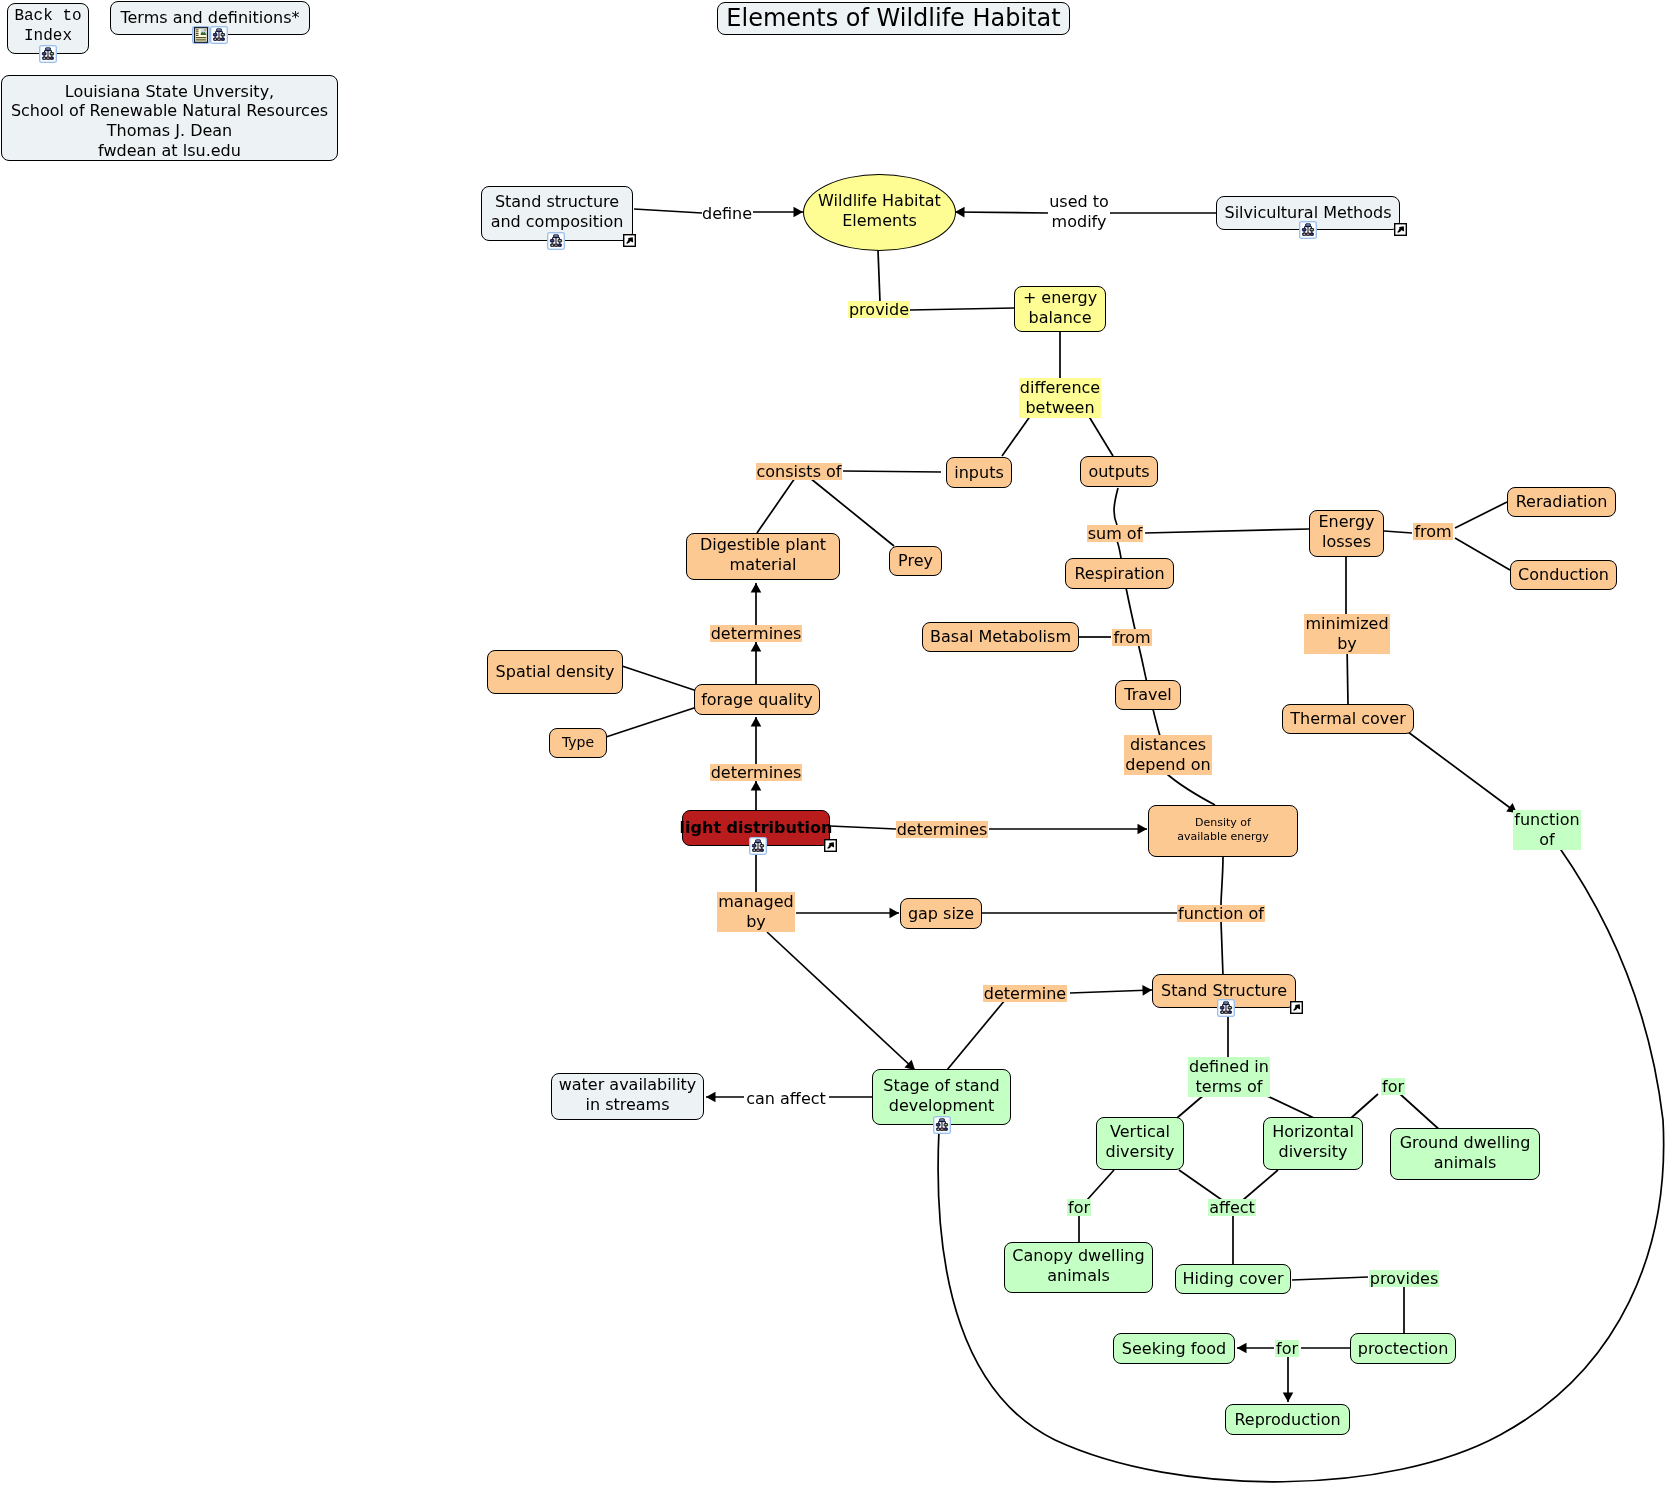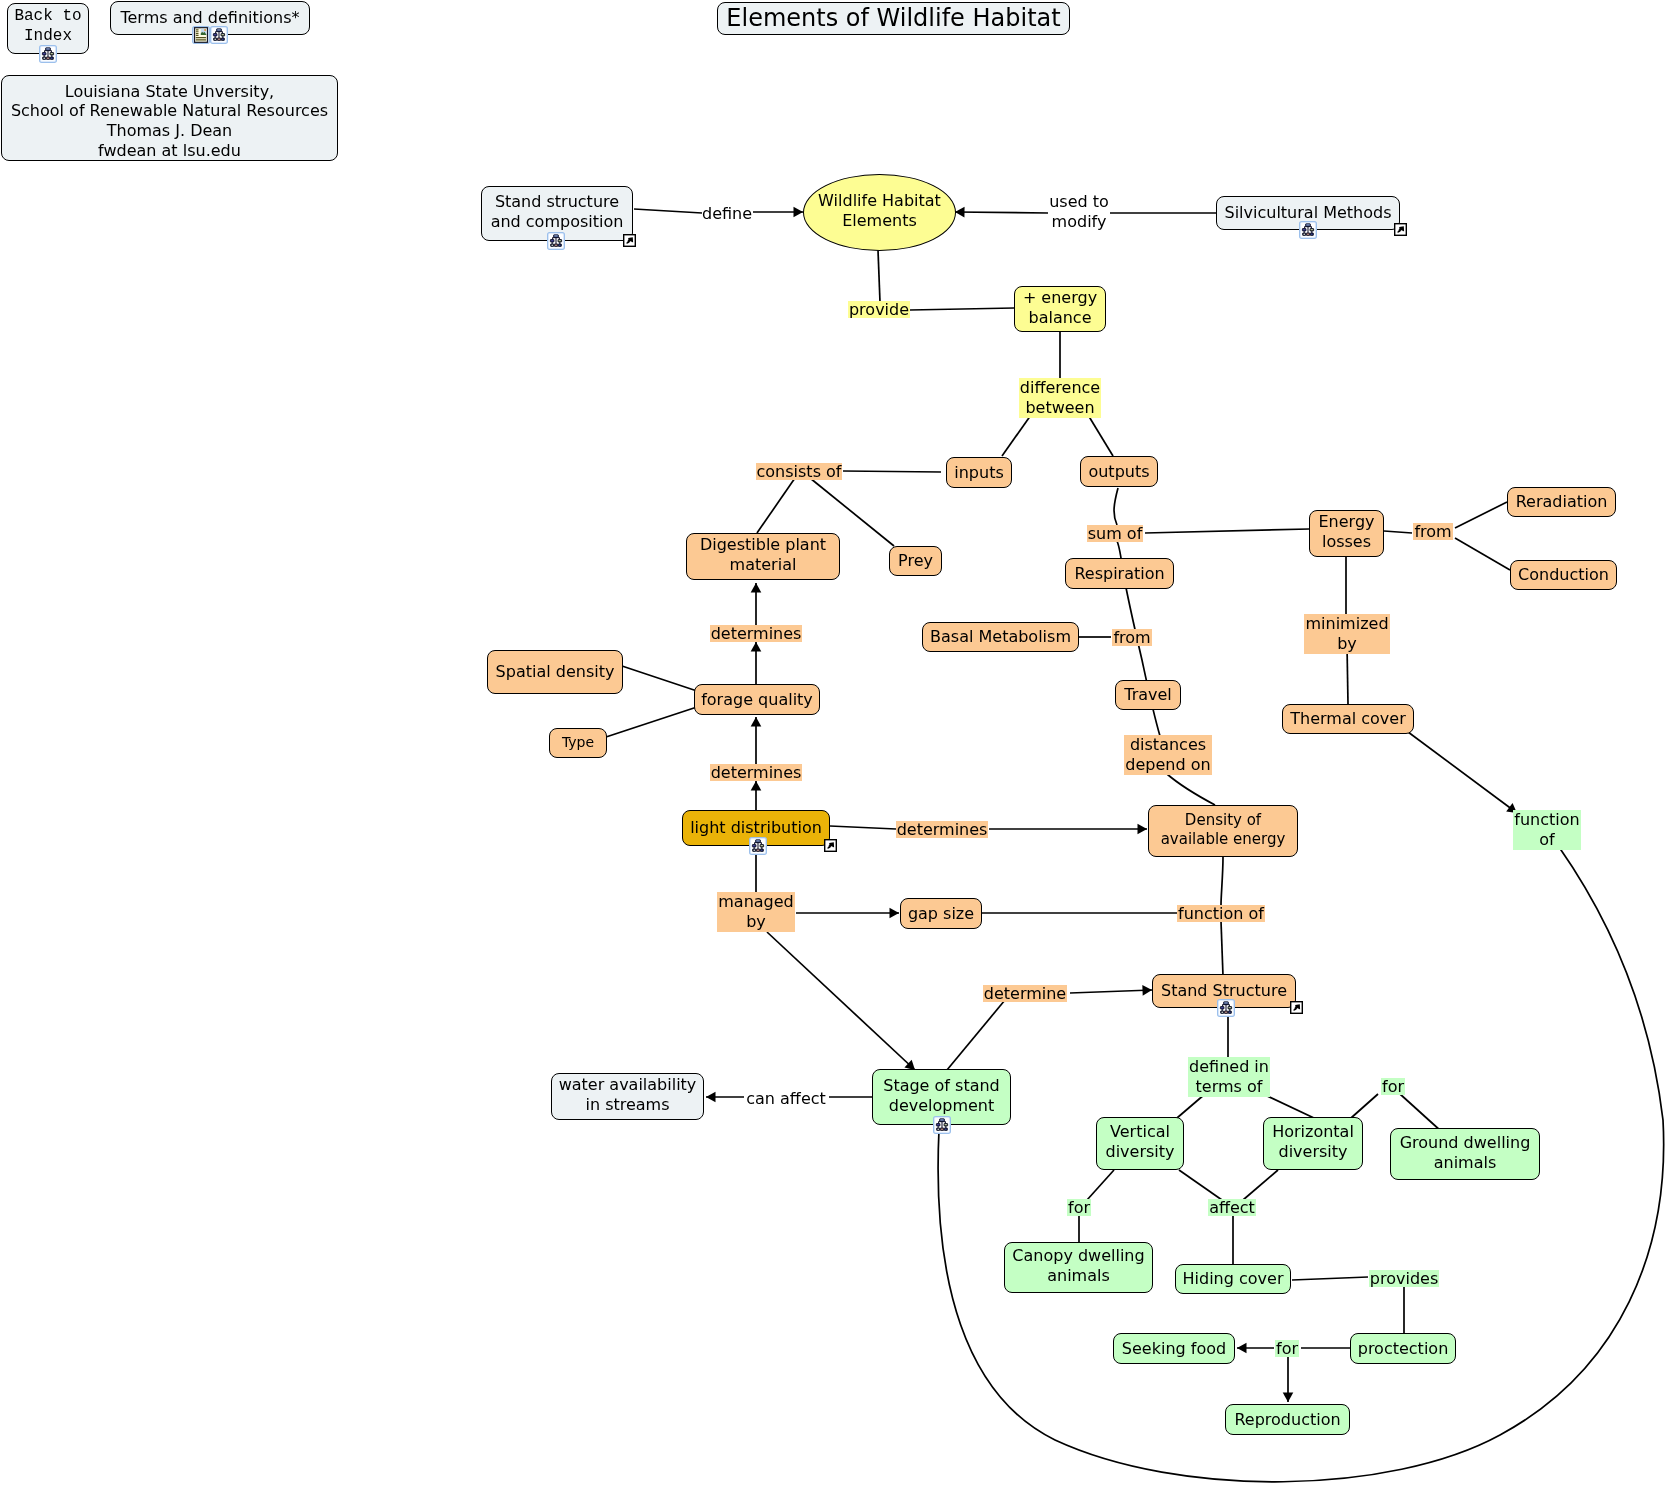--- a/index.html
+++ b/index.html
@@ -37,22 +37,22 @@
 .n-energy-losses{left:1309px;top:510px;width:75px;height:47px;font-size:16px;background:#fcc993;}
 .n-reradiation{left:1507px;top:487px;width:109px;height:30px;font-size:16px;background:#fcc993;}
 .n-conduction{left:1510px;top:560px;width:107px;height:30px;font-size:16px;background:#fcc993;}
 .n-respiration{left:1065px;top:558px;width:109px;height:31px;font-size:16px;background:#fcc993;}
 .n-basal-metabolism{left:922px;top:622px;width:157px;height:30px;font-size:16px;background:#fcc993;}
 .n-travel{left:1115px;top:680px;width:66px;height:30px;font-size:16px;background:#fcc993;}
 .n-thermal-cover{left:1282px;top:704px;width:132px;height:30px;font-size:16px;background:#fcc993;}
 .n-spatial-density{left:487px;top:650px;width:136px;height:44px;font-size:16px;background:#fcc993;}
 .n-forage-quality{left:694px;top:684px;width:126px;height:31px;font-size:16px;background:#fcc993;}
 .n-type{left:549px;top:728px;width:58px;height:30px;font-size:14px;background:#fcc993;}
-.n-light-distribution{left:682px;top:810px;width:148px;height:36px;font-size:16px;background:#eab308;}
-.n-density-available-energy{left:1148px;top:805px;width:150px;height:52px;font-size:15px;background:#fcc993;}
+.n-light-distribution{left:682px;top:810px;width:148px;height:36px;font-size:16px;background:#b91c1c;font-weight:bold;}
+.n-density-available-energy{left:1148px;top:805px;width:150px;height:52px;font-size:11px;background:#fcc993;}
 .n-gap-size{left:900px;top:898px;width:82px;height:31px;font-size:16px;background:#fcc993;}
 .n-stand-structure{left:1152px;top:974px;width:144px;height:34px;font-size:16px;background:#fcc993;}
 .n-stage-of-stand-development{left:872px;top:1069px;width:139px;height:56px;font-size:16px;background:#c4ffc4;}
 .n-water-availability-in-streams{left:551px;top:1073px;width:153px;height:47px;font-size:16px;background:#edf2f4;}
 .n-vertical-diversity{left:1096px;top:1117px;width:88px;height:53px;font-size:16px;background:#c4ffc4;}
 .n-horizontal-diversity{left:1263px;top:1117px;width:100px;height:53px;font-size:16px;background:#c4ffc4;}
 .n-ground-dwelling-animals{left:1390px;top:1128px;width:150px;height:52px;font-size:16px;background:#c4ffc4;}
 .n-canopy-dwelling-animals{left:1004px;top:1242px;width:149px;height:51px;font-size:16px;background:#c4ffc4;}
 .n-hiding-cover{left:1175px;top:1264px;width:116px;height:30px;font-size:16px;background:#c4ffc4;}
 .n-seeking-food{left:1113px;top:1333px;width:122px;height:31px;font-size:16px;background:#c4ffc4;}

